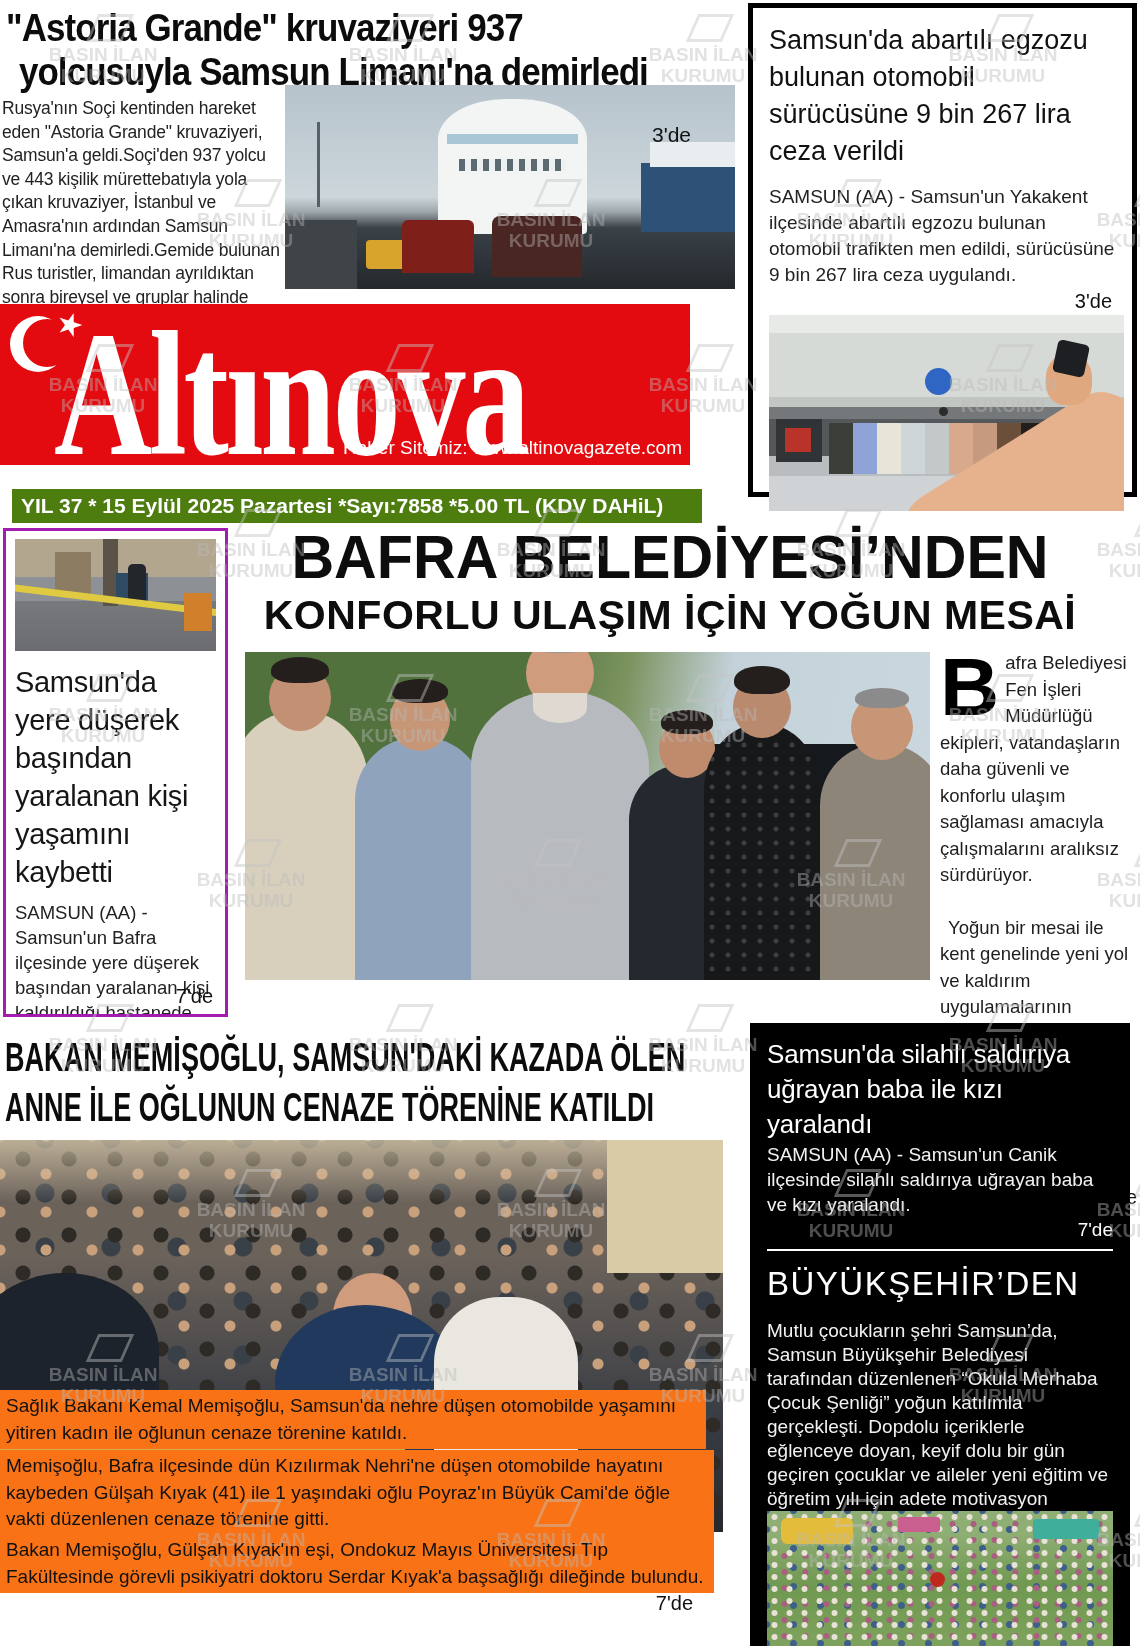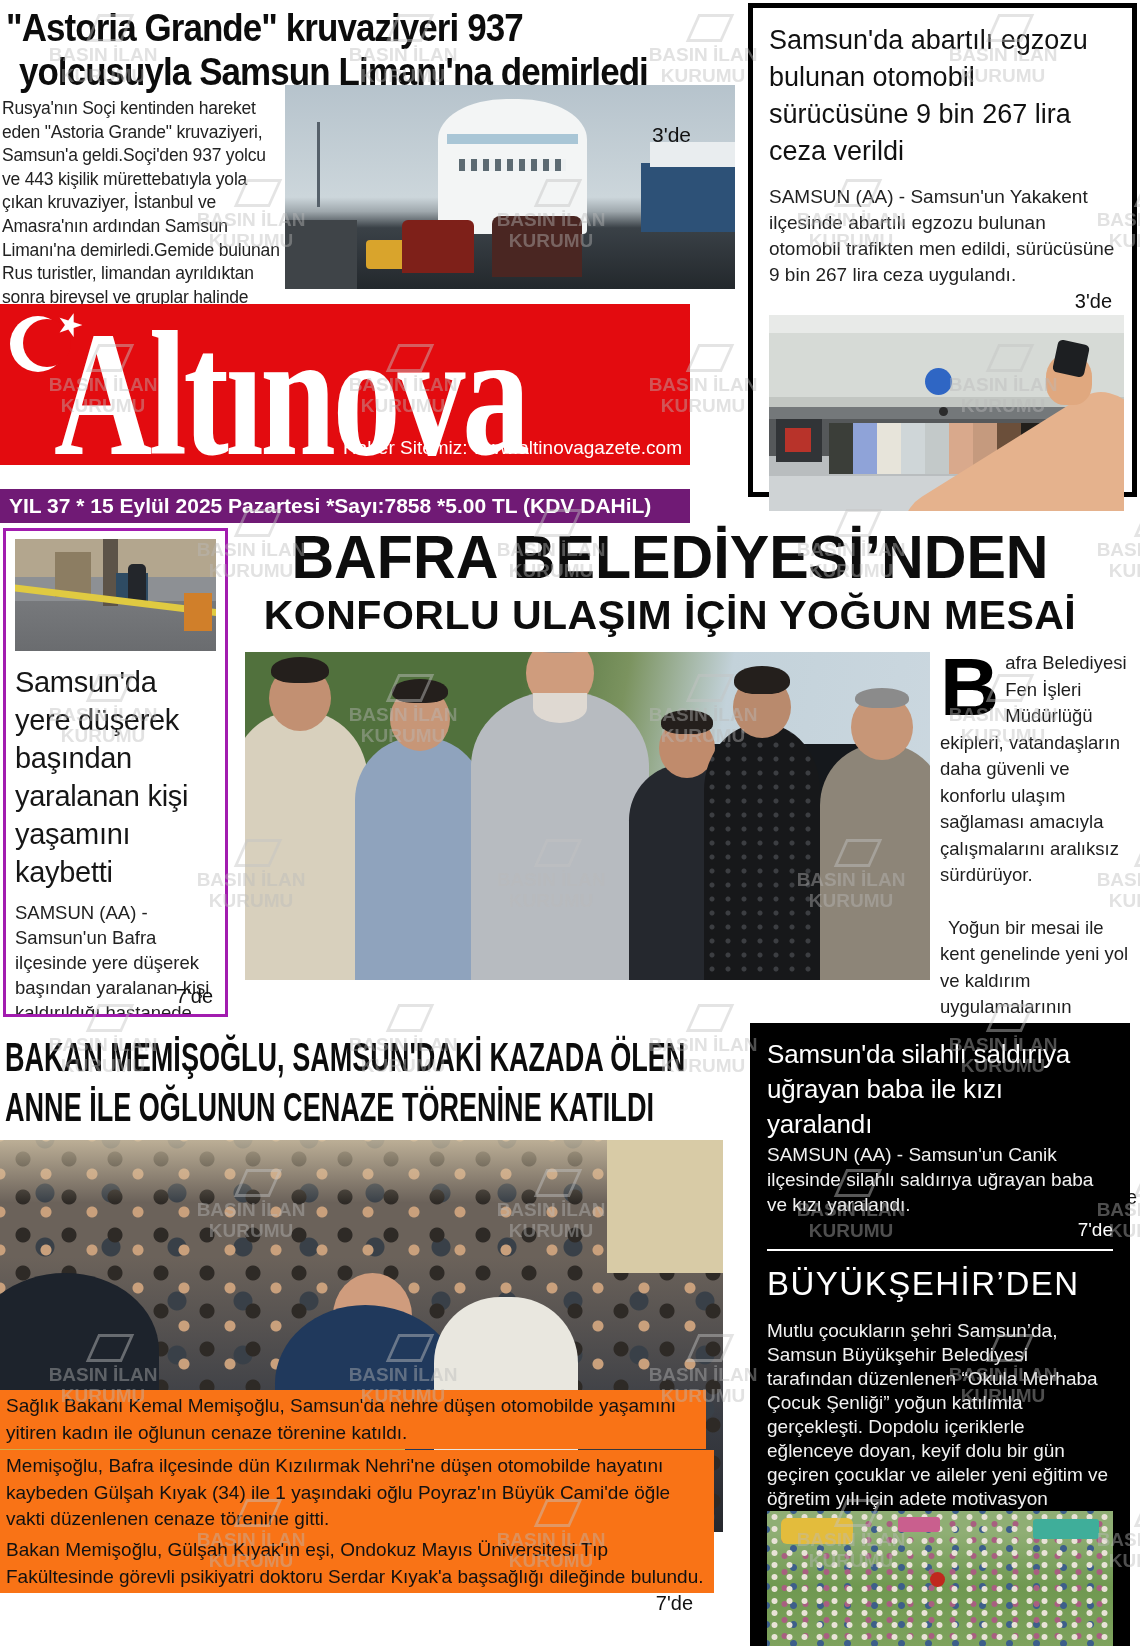--- a/index.html
+++ b/index.html
@@ -47,21 +47,21 @@
   .mh-era{position:absolute;right:58px;top:10px;color:#fff;font-family:"DejaVu Serif",serif;
       font-style:italic;font-size:37px;letter-spacing:2px;white-space:nowrap;}
   .mh-site{position:absolute;right:8px;bottom:6px;color:#fff;font-size:19px;}
   .crescent{position:absolute;left:10px;top:12px;width:56px;height:56px;border-radius:50%;
       background:#fff;}
   .crescent::after{content:"";position:absolute;left:13px;top:3px;width:48px;height:48px;
       border-radius:50%;background:#e30b0f;}
   .star{position:absolute;left:56px;top:2px;color:#fff;font-size:31px;transform:rotate(18deg);}
 
   
-  .datebar{left:0;top:489px;width:690px;height:34px;background:#701a75;color:#fff;
+  .datebar{left:12px;top:489px;width:690px;height:34px;background:#4d7c0f;color:#fff;
       font-weight:700;font-size:21px;line-height:34px;padding-left:9px;box-sizing:border-box;
       white-space:nowrap;}
 
   
   .box-exhaust{left:748px;top:3px;width:389px;height:494px;border:5px solid #000;
       box-sizing:border-box;background:#fff;padding:14px 16px;z-index:3;}
   .ex-h{font-size:27px;line-height:37px;color:#111;width:340px;}
   .ex-body{font-size:19px;line-height:26px;margin-top:14px;color:#222;}
   .ex-ref{text-align:right;font-size:20px;margin-top:2px;padding-right:4px;}
   .ex-photo{position:relative;width:355px;height:196px;margin-top:2px;overflow:hidden;
@@ -325,21 +325,21 @@
   <div class="abs funeral">
     <div class="crowd-bg">
       <div class="fn-canopy"></div>
       <div class="fn-left-suit"></div>
       <div class="fn-center-head"></div>
       <div class="fn-center"></div>
       <div class="fn-white"></div>
       <div class="fn-coffin"></div>
     </div>
     <div class="fn-cap cap1">Sağlık Bakanı Kemal Memişoğlu, Samsun'da nehre düşen otomobilde yaşamını yitiren kadın ile oğlunun cenaze törenine katıldı.</div>
-    <div class="fn-cap cap2">Memişoğlu, Bafra ilçesinde dün Kızılırmak Nehri'ne düşen otomobilde hayatını kaybeden Gülşah Kıyak (34) ile 1 yaşındaki oğlu Poyraz'ın Büyük Cami'de öğle vakti düzenlenen cenaze törenine gitti.</div>
+    <div class="fn-cap cap2">Memişoğlu, Bafra ilçesinde dün Kızılırmak Nehri'ne düşen otomobilde hayatını kaybeden Gülşah Kıyak (41) ile 1 yaşındaki oğlu Poyraz'ın Büyük Cami'de öğle vakti düzenlenen cenaze törenine gitti.</div>
     <div class="fn-cap cap3">Bakan Memişoğlu, Gülşah Kıyak'ın eşi, Ondokuz Mayıs Üniversitesi Tıp Fakültesinde görevli psikiyatri doktoru Serdar Kıyak'a başsağlığı dileğinde bulundu.</div>
     <div class="fn-ref ref">7'de</div>
   </div>
 
   <div class="abs box-senlik">
     <div class="sil-h">Samsun'da silahlı saldırıya uğrayan baba ile kızı yaralandı</div>
     <div class="sil-body">SAMSUN (AA) - Samsun'un Canik ilçesinde silahlı saldırıya uğrayan baba ve kızı yaralandı.</div>
     <div class="sil-ref">7'de</div>
     <hr class="sen-hr">
     <div class="sen-title">

